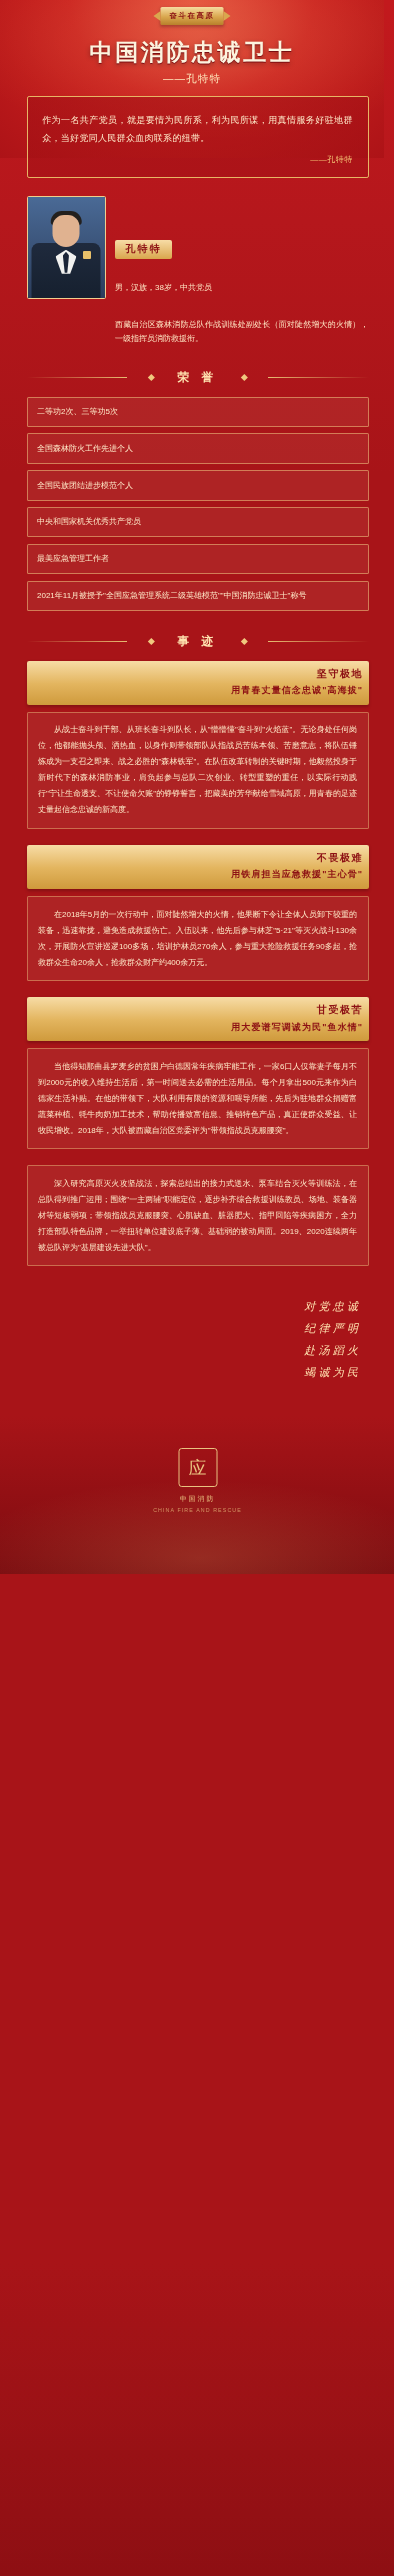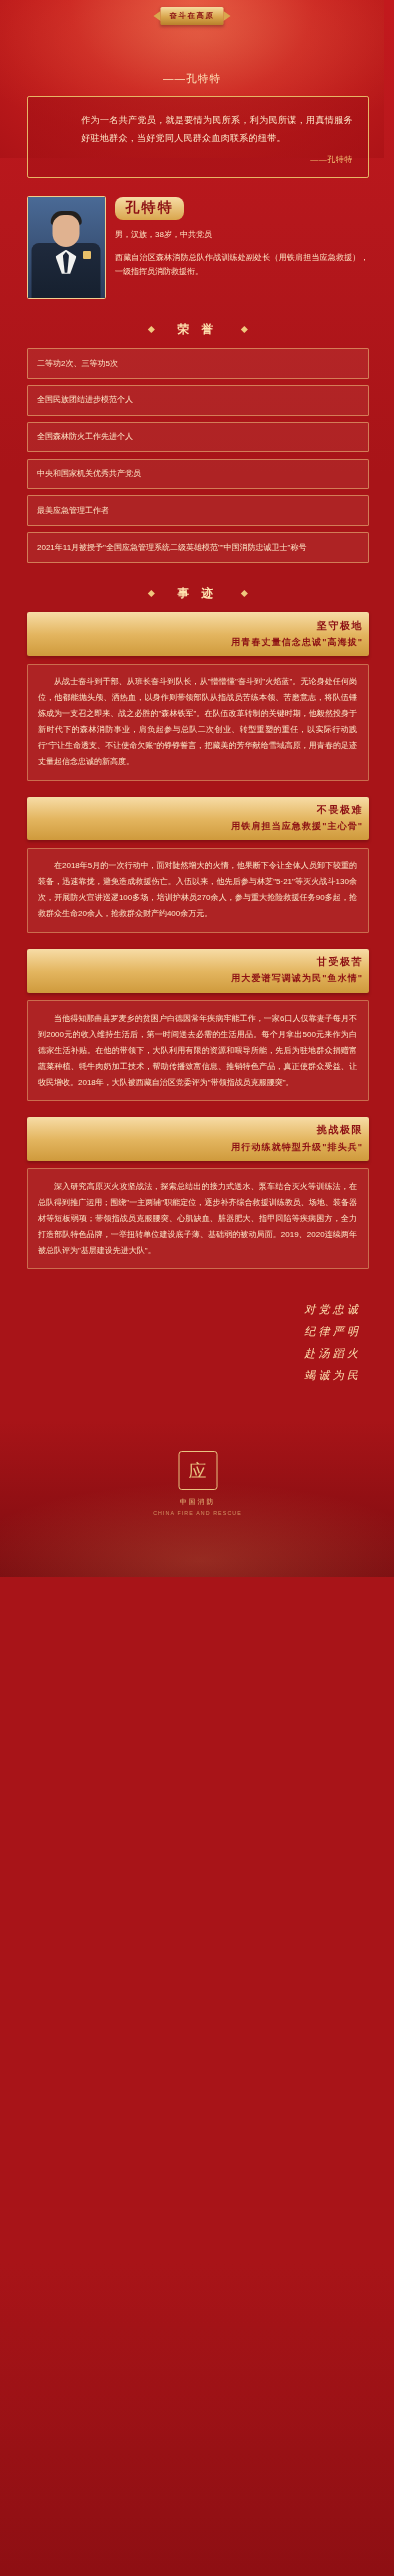--- a/index.html
+++ b/index.html
@@ -88,21 +88,20 @@
     border-radius: 2.1px;
     padding: 13.7px 14.7px 11.6px;
     background: linear-gradient(180deg, rgba(160,15,20,.55), rgba(150,12,17,.35));
   }
   .quote-text {
     color: #ffeccb;
     font-size: 9px;
     line-height: 18px;
     text-align: justify;
     letter-spacing: 0.3px;
-    margin-left: 39px;
   }
   .quote-author {
     margin-top: 7.4px;
     text-align: right;
     color: #f3c475;
     font-size: 8px;
     letter-spacing: 0.5px;
   }
 
   
@@ -153,28 +152,29 @@
     position: absolute; right: 13.7px; bottom: 39px;
     width: 7.4px; height: 7.4px; background: #e8c06a; border-radius: 1.1px;
   }
 
   .profile-info { flex: 1 1 auto; padding-top: 1.1px; }
   .p-name {
     display: inline-block;
     background: linear-gradient(180deg, #f7dca6, #dba košice);
     background: linear-gradient(180deg, #f7dca6, #d9a64d);
     color: #8d1114;
-    font-size: 14px;
+    font-size: 10px;
     font-weight: bold;
     letter-spacing: 2.1px;
     padding: 2.6px 10.5px;
-    border-radius: 8px;
+    border-radius: 2px;
+    margin-top: 43px;
   }
   .p-line {
-    margin-top: 8px;
+    margin-top: 22px;
     color: #ffe6c4;
     font-size: 8px;
     line-height: 14.7px;
     text-align: justify;
   }
 
   
   .sec-head {
     margin: 23px auto 11.6px;
     width: 342px;
@@ -304,20 +304,21 @@
     color: rgba(233,195,129,.7);
     font-size: 5.3px;
     letter-spacing: 1.1px;
   }
 </style>
 </head>
 <body>
 
 <div class="top-banner">
   <div class="gold-seal">奋斗在高原</div>
+  <div class="main-title">中国消防忠诚卫士</div>
   <div class="sub-title">——孔特特</div>
 </div>
 
 <div class="quote-wrap">
   <div class="quote-text">作为一名共产党员，就是要情为民所系，利为民所谋，用真情服务好驻地群众，当好党同人民群众血肉联系的纽带。</div>
   <div class="quote-author">——孔特特</div>
 </div>
 
 <div class="profile">
   <div class="portrait">
@@ -325,36 +326,36 @@
     <div class="body"></div>
     <div class="shirt"></div>
     <div class="tie"></div>
     <div class="hair"></div>
     <div class="face"></div>
     <div class="badge"></div>
   </div>
   <div class="profile-info">
     <div class="p-name">孔特特</div>
     <div class="p-line">男，汉族，38岁，中共党员</div>
-    <div class="p-line">西藏自治区森林消防总队作战训练处副处长（用铁肩担当应急救援），一级指挥员消防救援衔。</div>
+    <div class="p-line">西藏自治区森林消防总队作战训练处副处长（面对陡然增大的火情），一级指挥员消防救援衔。</div>
   </div>
 </div>
 
 <div class="sec-head">
   <span class="rule"></span>
   <span class="dia"></span>
   <span class="txt">荣 誉</span>
   <span class="dia"></span>
   <span class="rule right"></span>
 </div>
 
 <div class="honors">
   <div class="honor-item">二等功2次、三等功5次</div>
+  <div class="honor-item">全国森林防火工作先进个人</div>
   <div class="honor-item">全国民族团结进步模范个人</div>
-  <div class="honor-item">全国森林防火工作先进个人</div>
   <div class="honor-item">中央和国家机关优秀共产党员</div>
   <div class="honor-item">最美应急管理工作者</div>
   <div class="honor-item">2021年11月被授予"全国应急管理系统二级英雄模范""中国消防忠诚卫士"称号</div>
 </div>
 
 <div class="sec-head">
   <span class="rule"></span>
   <span class="dia"></span>
   <span class="txt">事 迹</span>
   <span class="dia"></span>
@@ -381,24 +382,20 @@
 
   <div class="deed">
     <div class="deed-title">
       <span class="l1">甘受极苦</span>
       <span class="l2">用大爱谱写调诚为民"鱼水情"</span>
     </div>
     <div class="deed-body">当他得知那曲县罗麦乡的贫困户白德因常年疾病牢能工作，一家6口人仅靠妻子每月不到2000元的收入维持生活后，第一时间送去必需的生活用品。每个月拿出500元来作为白德家生活补贴。在他的带领下，大队利用有限的资源和喂导所能，先后为驻地群众捐赠富蔬菜种植、牦牛肉奶加工技术，帮助传播致富信息、推销特色产品，真正使群众受益、让牧民增收。2018年，大队被西藏自治区党委评为"带领指战员克服腰突"。</div>
   </div>
 
   <div class="deed">
-    <div class="deed-title">
-      <span class="l1">挑战极限</span>
-      <span class="l2">用行动练就特型升级"排头兵"</span>
-    </div>
     <div class="deed-body">深入研究高原灭火攻坚战法，探索总结出的接力式送水、泵车结合灭火等训练法，在总队得到推广运用；围绕"一主两辅"职能定位，逐步补齐综合救援训练教员、场地、装备器材等短板弱项；带领指战员克服腰突、心肌缺血、脏器肥大、指甲回陷等疾病困方，全力打造部队特色品牌，一举扭转单位建设底子薄、基础弱的被动局面。2019、2020连续两年被总队评为"基层建设先进大队"。</div>
   </div>
 
 </div>
 
 <div class="slogans">
   <div class="slogan">对党忠诚</div>
   <div class="slogan">纪律严明</div>
   <div class="slogan">赴汤蹈火</div>
   <div class="slogan">竭诚为民</div>

